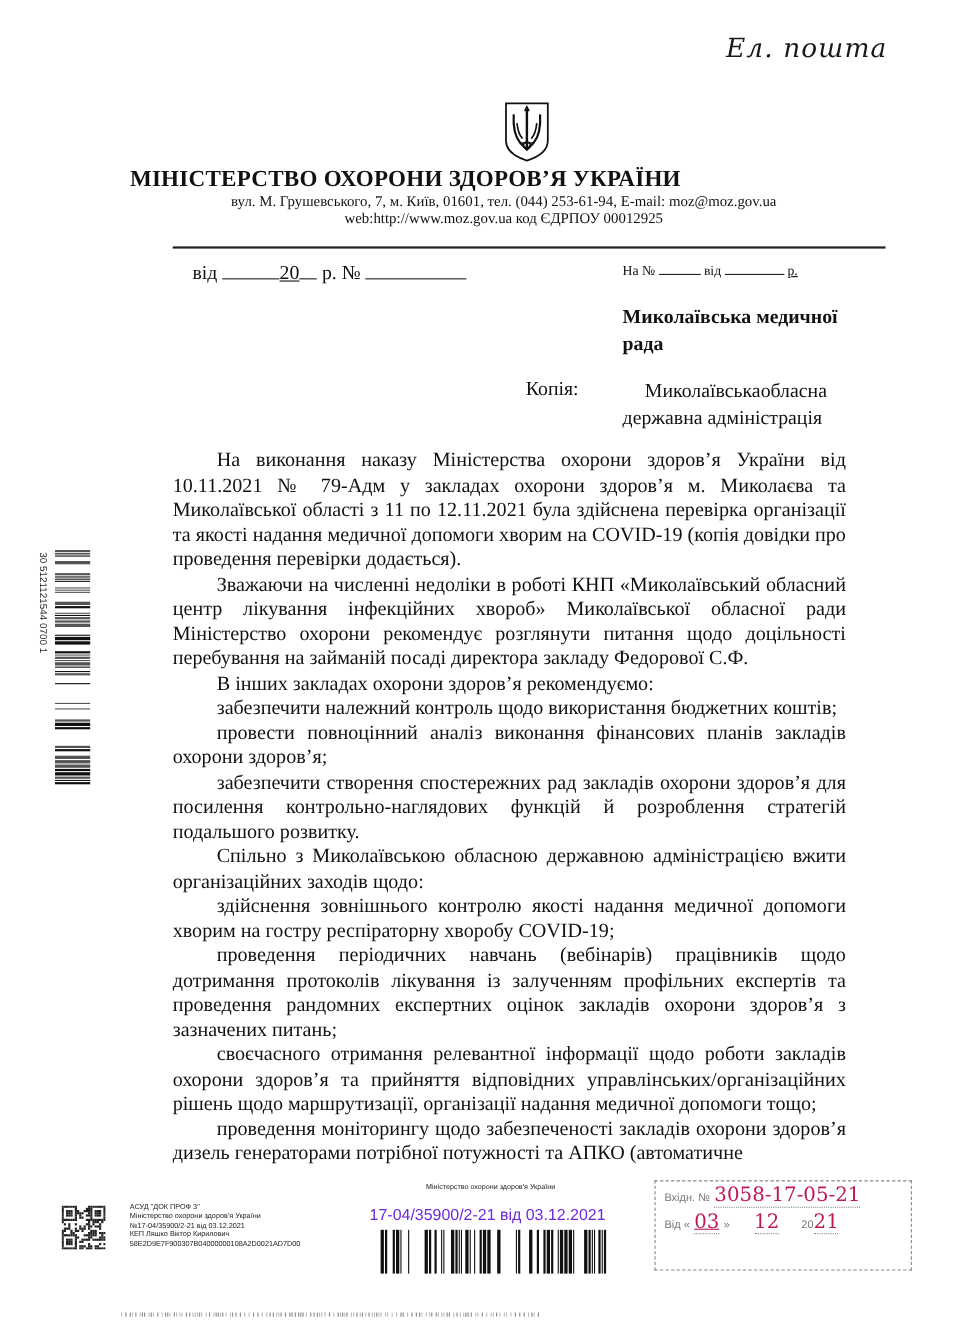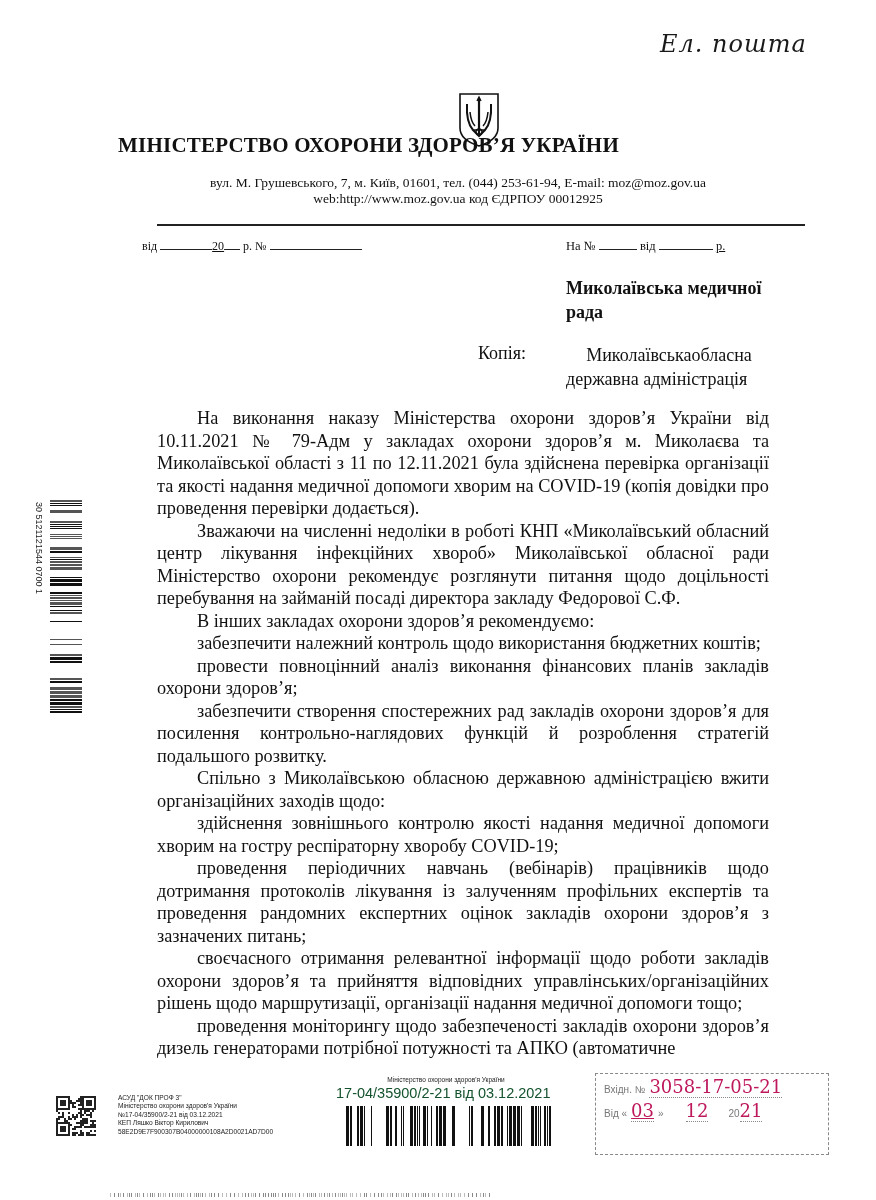--- a/index.html
+++ b/index.html
@@ -1,41 +1,41 @@
 <!DOCTYPE html>
 <html><head>
 <meta charset="utf-8">
 <style>
   html, body { margin:0; padding:0; background:#ffffff; }
   body { width:876px; height:1200px; position:relative; overflow:hidden; color:#111; font-family:"Liberation Serif", "DejaVu Serif", serif; }
   .abs { position:absolute; }
   .handwritten { left:660px; top:30px; font-family:"DejaVu Serif", serif; font-style:italic; font-size:24px; color:#1a1a1a; letter-spacing:1px; }
   .emblem { left:457px; top:92px; width:44px; height:56px; }
-  .ministry { left:0; width:697px; top:133px; text-align:center; font-weight:bold; font-size:21px; letter-spacing:0.2px; }
+  .ministry { left:0; width:697px; top:150px; text-align:center; font-weight:bold; font-size:21px; letter-spacing:0.2px; }
   .ministry span { margin-left:40px; }
   .addr { left:0; width:876px; top:175px; text-align:center; font-size:13.5px; padding-left:40px; box-sizing:border-box; }
   .addr2 { top:191px; }
   .addr a { color:#111; }
   .rule { left:157px; top:224px; width:648px; height:2px; background:#222; }
-  .reg-left { left:142px; top:238px; font-size:12px; }
+  .reg-left { left:175px; top:238px; font-size:18px; }
   .reg-right { left:566px; top:238px; font-size:12.5px; }
   .blank { display:inline-block; border-bottom:1px solid #222; height:11px; vertical-align:baseline; }
   .u { text-decoration:underline; }
   .addressee { left:566px; top:276px; font-weight:bold; font-size:18px; line-height:24px; width:220px; }
   .copy-label { left:478px; top:343px; font-size:18px; }
   .copy-text { left:566px; top:343px; font-size:18px; line-height:24px; width:206px; }
   .copy-line1 { display:flex; justify-content:center; }
   .body { left:157px; top:407px; width:612px; font-size:18.3px; line-height:22.5px; text-align:justify; }
   .body p { margin:0; text-indent:40px; }
   .side-barcode { left:30px; top:500px; width:55px; height:215px; }
   .footer-qr { left:56px; top:1096px; width:40px; height:40px; }
   .footer-meta { left:118px; top:1094px; font-family:"Liberation Sans", "DejaVu Sans", sans-serif; font-size:6.6px; line-height:8.4px; color:#222; }
   .reg-stamp { left:336px; top:1076px; width:220px; font-family:"Liberation Sans", "DejaVu Sans", sans-serif; }
   .reg-stamp .org { font-size:6.5px; text-align:center; color:#222; }
-  .reg-stamp .num { font-size:14.5px; color:#14532d; margin-top:2px; }
+  .reg-stamp .num { font-size:14.5px; color:#6d28d9; margin-top:14px; }
   .reg-barcode { margin-top:3px; width:218px; height:42px; }
   .recv-stamp { left:595px; top:1073px; width:232px; height:80px; border:1px dashed #888; font-family:"Liberation Sans", "DejaVu Sans", sans-serif; color:#777; }
   .recv-stamp .title { font-size:13px; letter-spacing:0.5px; padding:6px 0 0 8px; }
   .recv-stamp .row { font-size:10px; padding-left:8px; margin-top:2px; display:flex; align-items:baseline; }
   .recv-stamp .hw { font-family:"DejaVu Serif", serif; color:#be185d; font-size:18px; margin-left:4px; }
   .recv-stamp .hw-line { border-bottom:1px dotted #888; }
   .bottom-noise { left:0; top:1193px; width:876px; height:5px; }
 </style>
 </head>
 <body>

